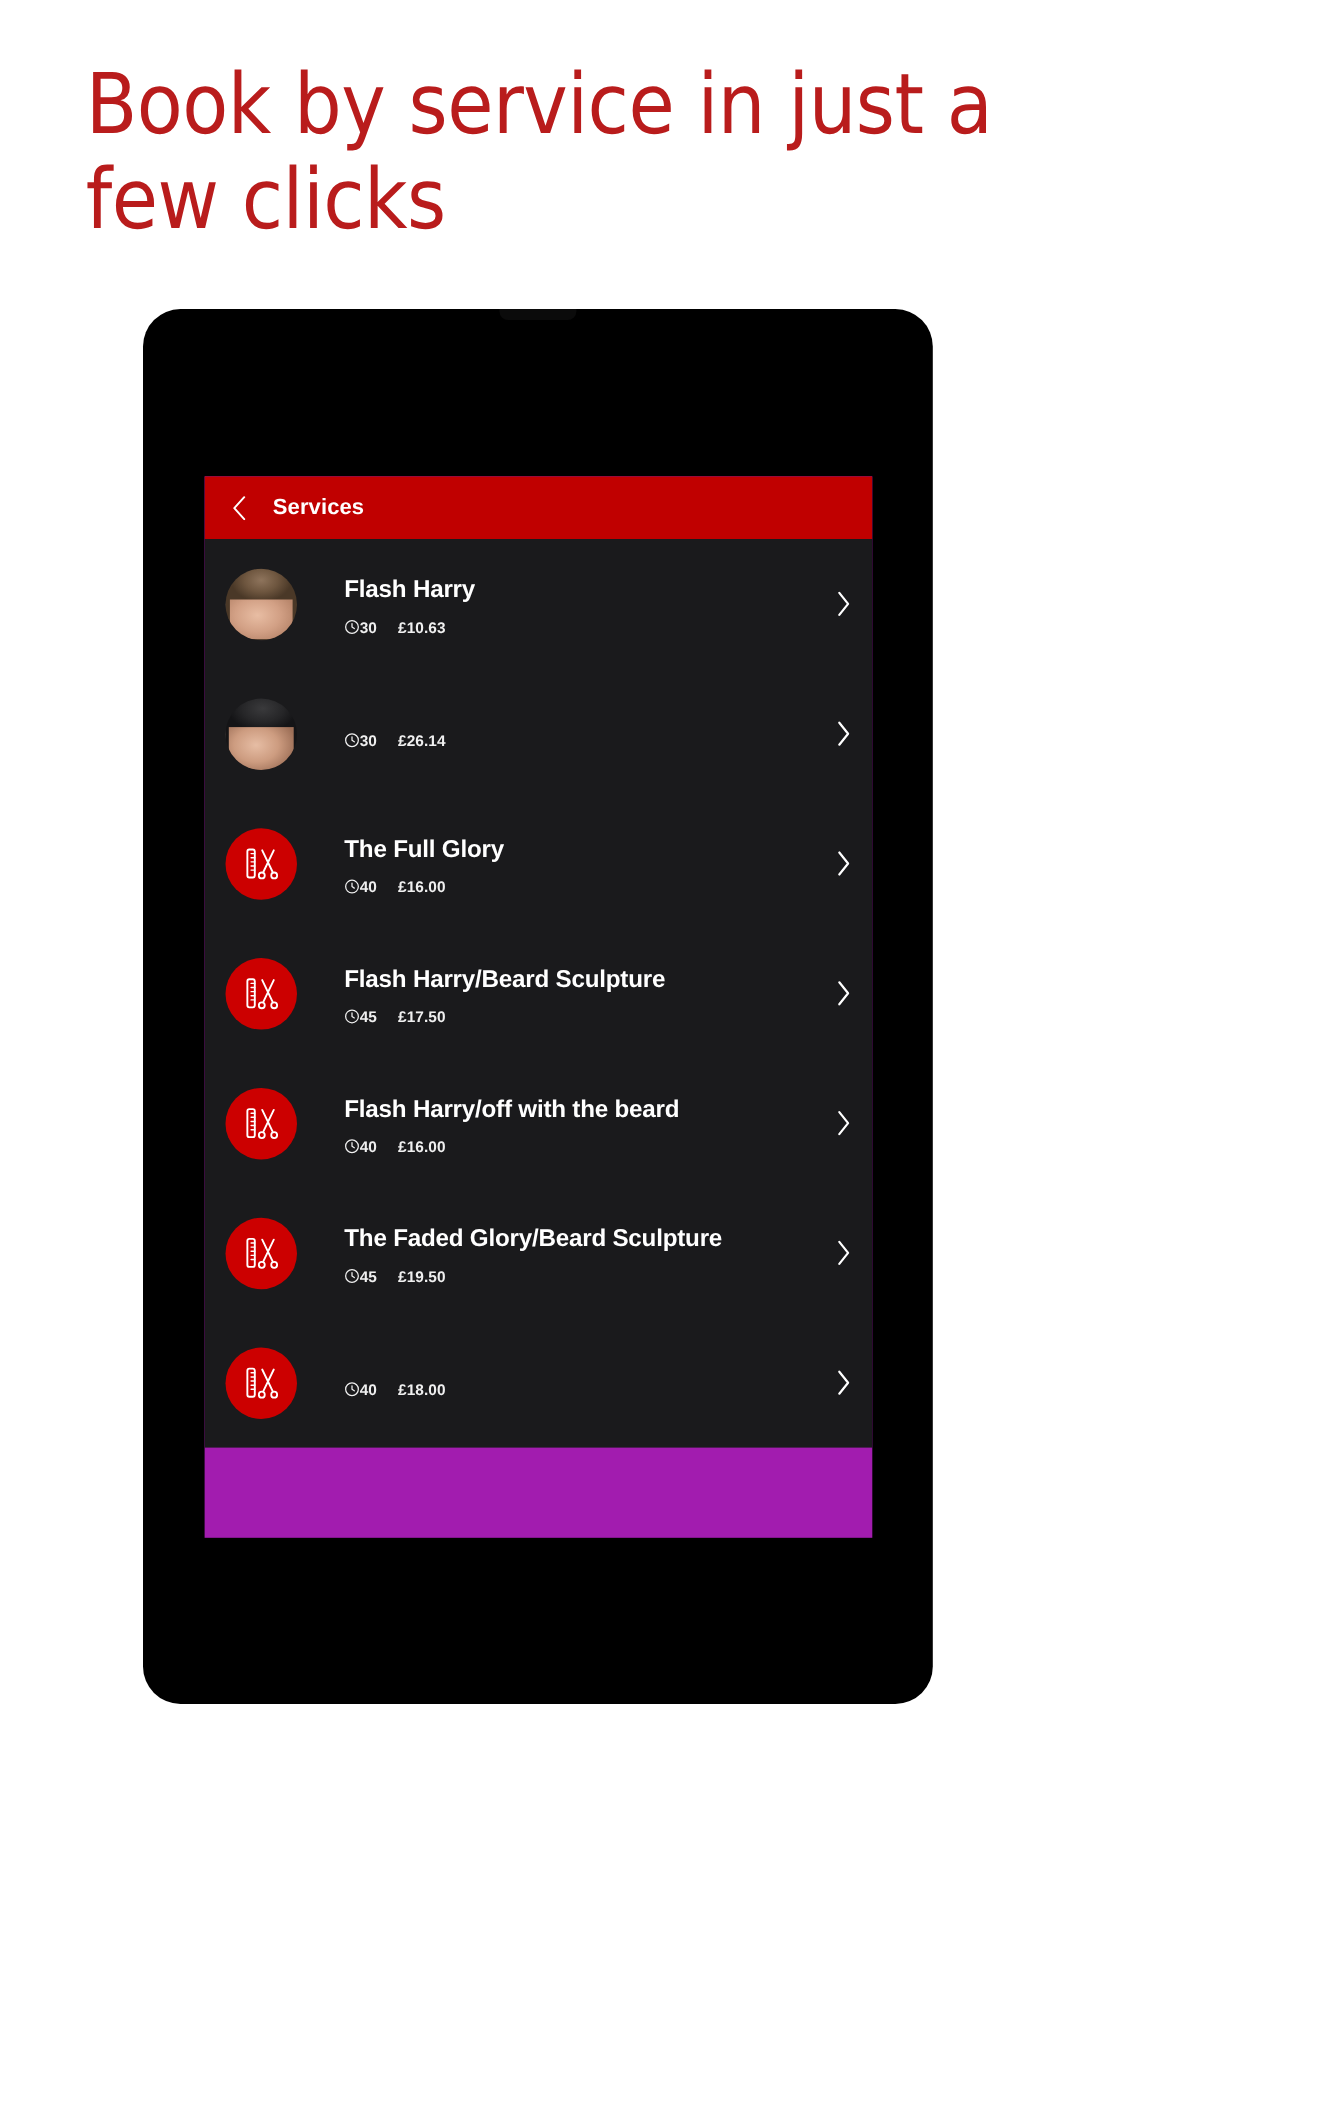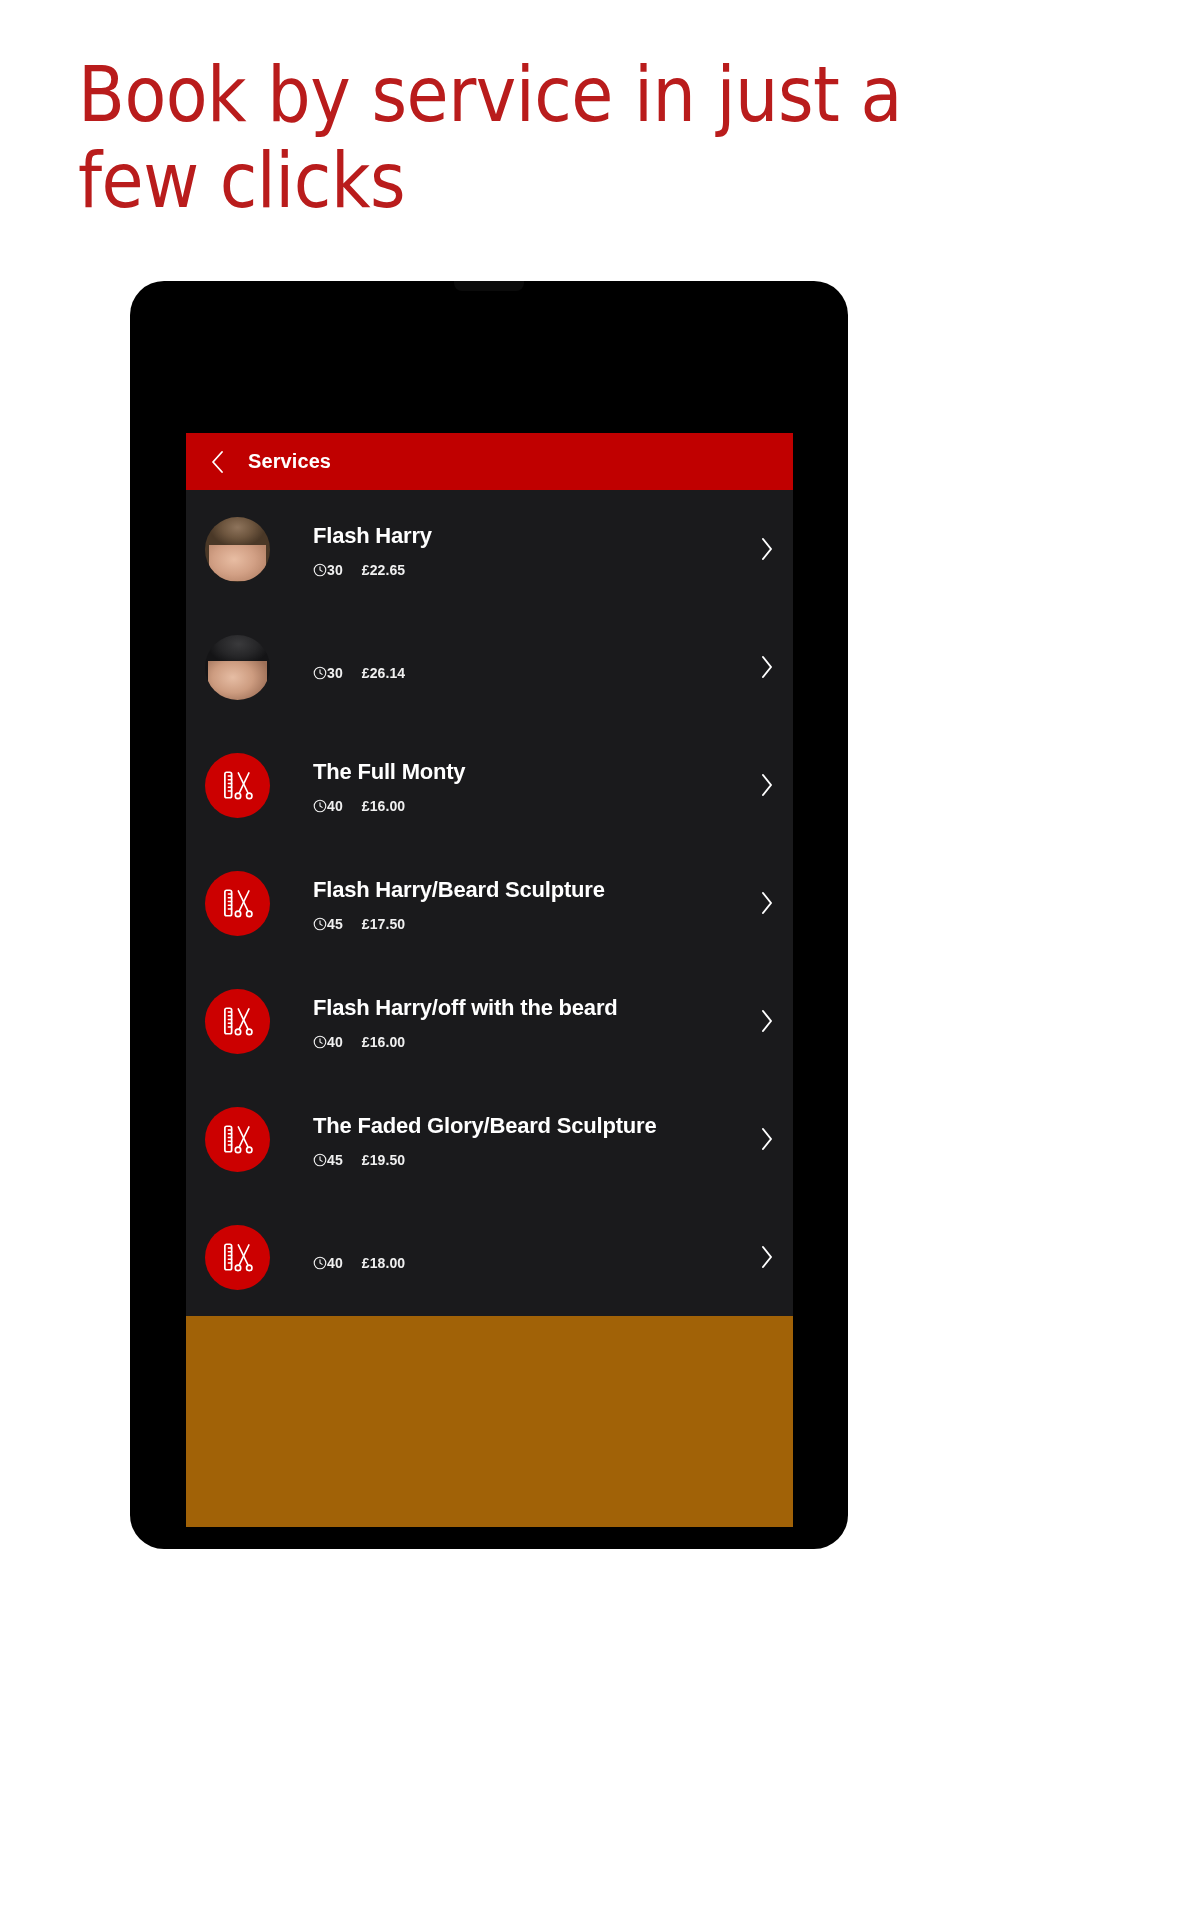--- a/index.html
+++ b/index.html
@@ -51,22 +51,22 @@
     background: #0b0b0b;
     border-radius: 0 0 8px 8px;
   }
 
   
   .app-screen {
     position: absolute;
     left: 56px;
     top: 152px;
     width: 607px;
-    height: 1094px;
-    background: #a16207;
+    height: 965px;
+    background: #a21caf;
     overflow: hidden;
   }
 
   
   .app-header {
     position: relative;
     height: 57px;
     background: #c00000;
     display: flex;
     align-items: center;
@@ -224,21 +224,21 @@
     <div class="row-body">
       <div class="row-title">Flash Harry</div>
       <div class="row-meta">
         <span>
 <svg class="clock-icon" viewBox="0 0 16 16" fill="none" xmlns="http://www.w3.org/2000/svg">
   <circle cx="8" cy="8" r="6.6" stroke="#f0f0f0" stroke-width="1.3"></circle>
   <path d="M8 4.4 V8 L10.4 9.6" stroke="#f0f0f0" stroke-width="1.3" stroke-linecap="round" stroke-linejoin="round"></path>
 </svg>
               </span>
         <span class="meta-duration">30</span>
-        <span class="meta-price">£22.65</span>
+        <span class="meta-price">£10.63</span>
       </div>
     </div>
     <div class="row-chevron">
       <span>
 <svg width="14" height="24" viewBox="0 0 14 24" fill="none" xmlns="http://www.w3.org/2000/svg">
   <path d="M3 2 L11 12 L3 22" stroke="#ffffff" stroke-width="2" stroke-linecap="round" stroke-linejoin="round"></path>
 </svg>
             </span>
     </div>
         </div>
@@ -271,21 +271,21 @@
   <rect x="6.5" y="7" width="9" height="34" rx="2.4" stroke="#ffffff" stroke-width="2.3"></rect>
   <path d="M11 12 H15.5 M11 17 H15.5 M11 22 H15.5 M11 27 H15.5 M11 32 H15.5" stroke="#ffffff" stroke-width="1.7" stroke-linecap="round"></path>
 
   <path d="M24.5 8 L37 34" stroke="#ffffff" stroke-width="2.3" stroke-linecap="round"></path>
   <path d="M38.5 8 L26 34" stroke="#ffffff" stroke-width="2.3" stroke-linecap="round"></path>
   <circle cx="24" cy="38.5" r="3.6" stroke="#ffffff" stroke-width="2.2"></circle>
   <circle cx="39" cy="38.5" r="3.6" stroke="#ffffff" stroke-width="2.2"></circle>
 </svg>
           </div>
     <div class="row-body">
-      <div class="row-title">The Full Monty</div>
+      <div class="row-title">The Full Glory</div>
       <div class="row-meta">
         <span>
 <svg class="clock-icon" viewBox="0 0 16 16" fill="none" xmlns="http://www.w3.org/2000/svg">
   <circle cx="8" cy="8" r="6.6" stroke="#f0f0f0" stroke-width="1.3"></circle>
   <path d="M8 4.4 V8 L10.4 9.6" stroke="#f0f0f0" stroke-width="1.3" stroke-linecap="round" stroke-linejoin="round"></path>
 </svg>
               </span>
         <span class="meta-duration">40</span>
         <span class="meta-price">£16.00</span>
       </div>

